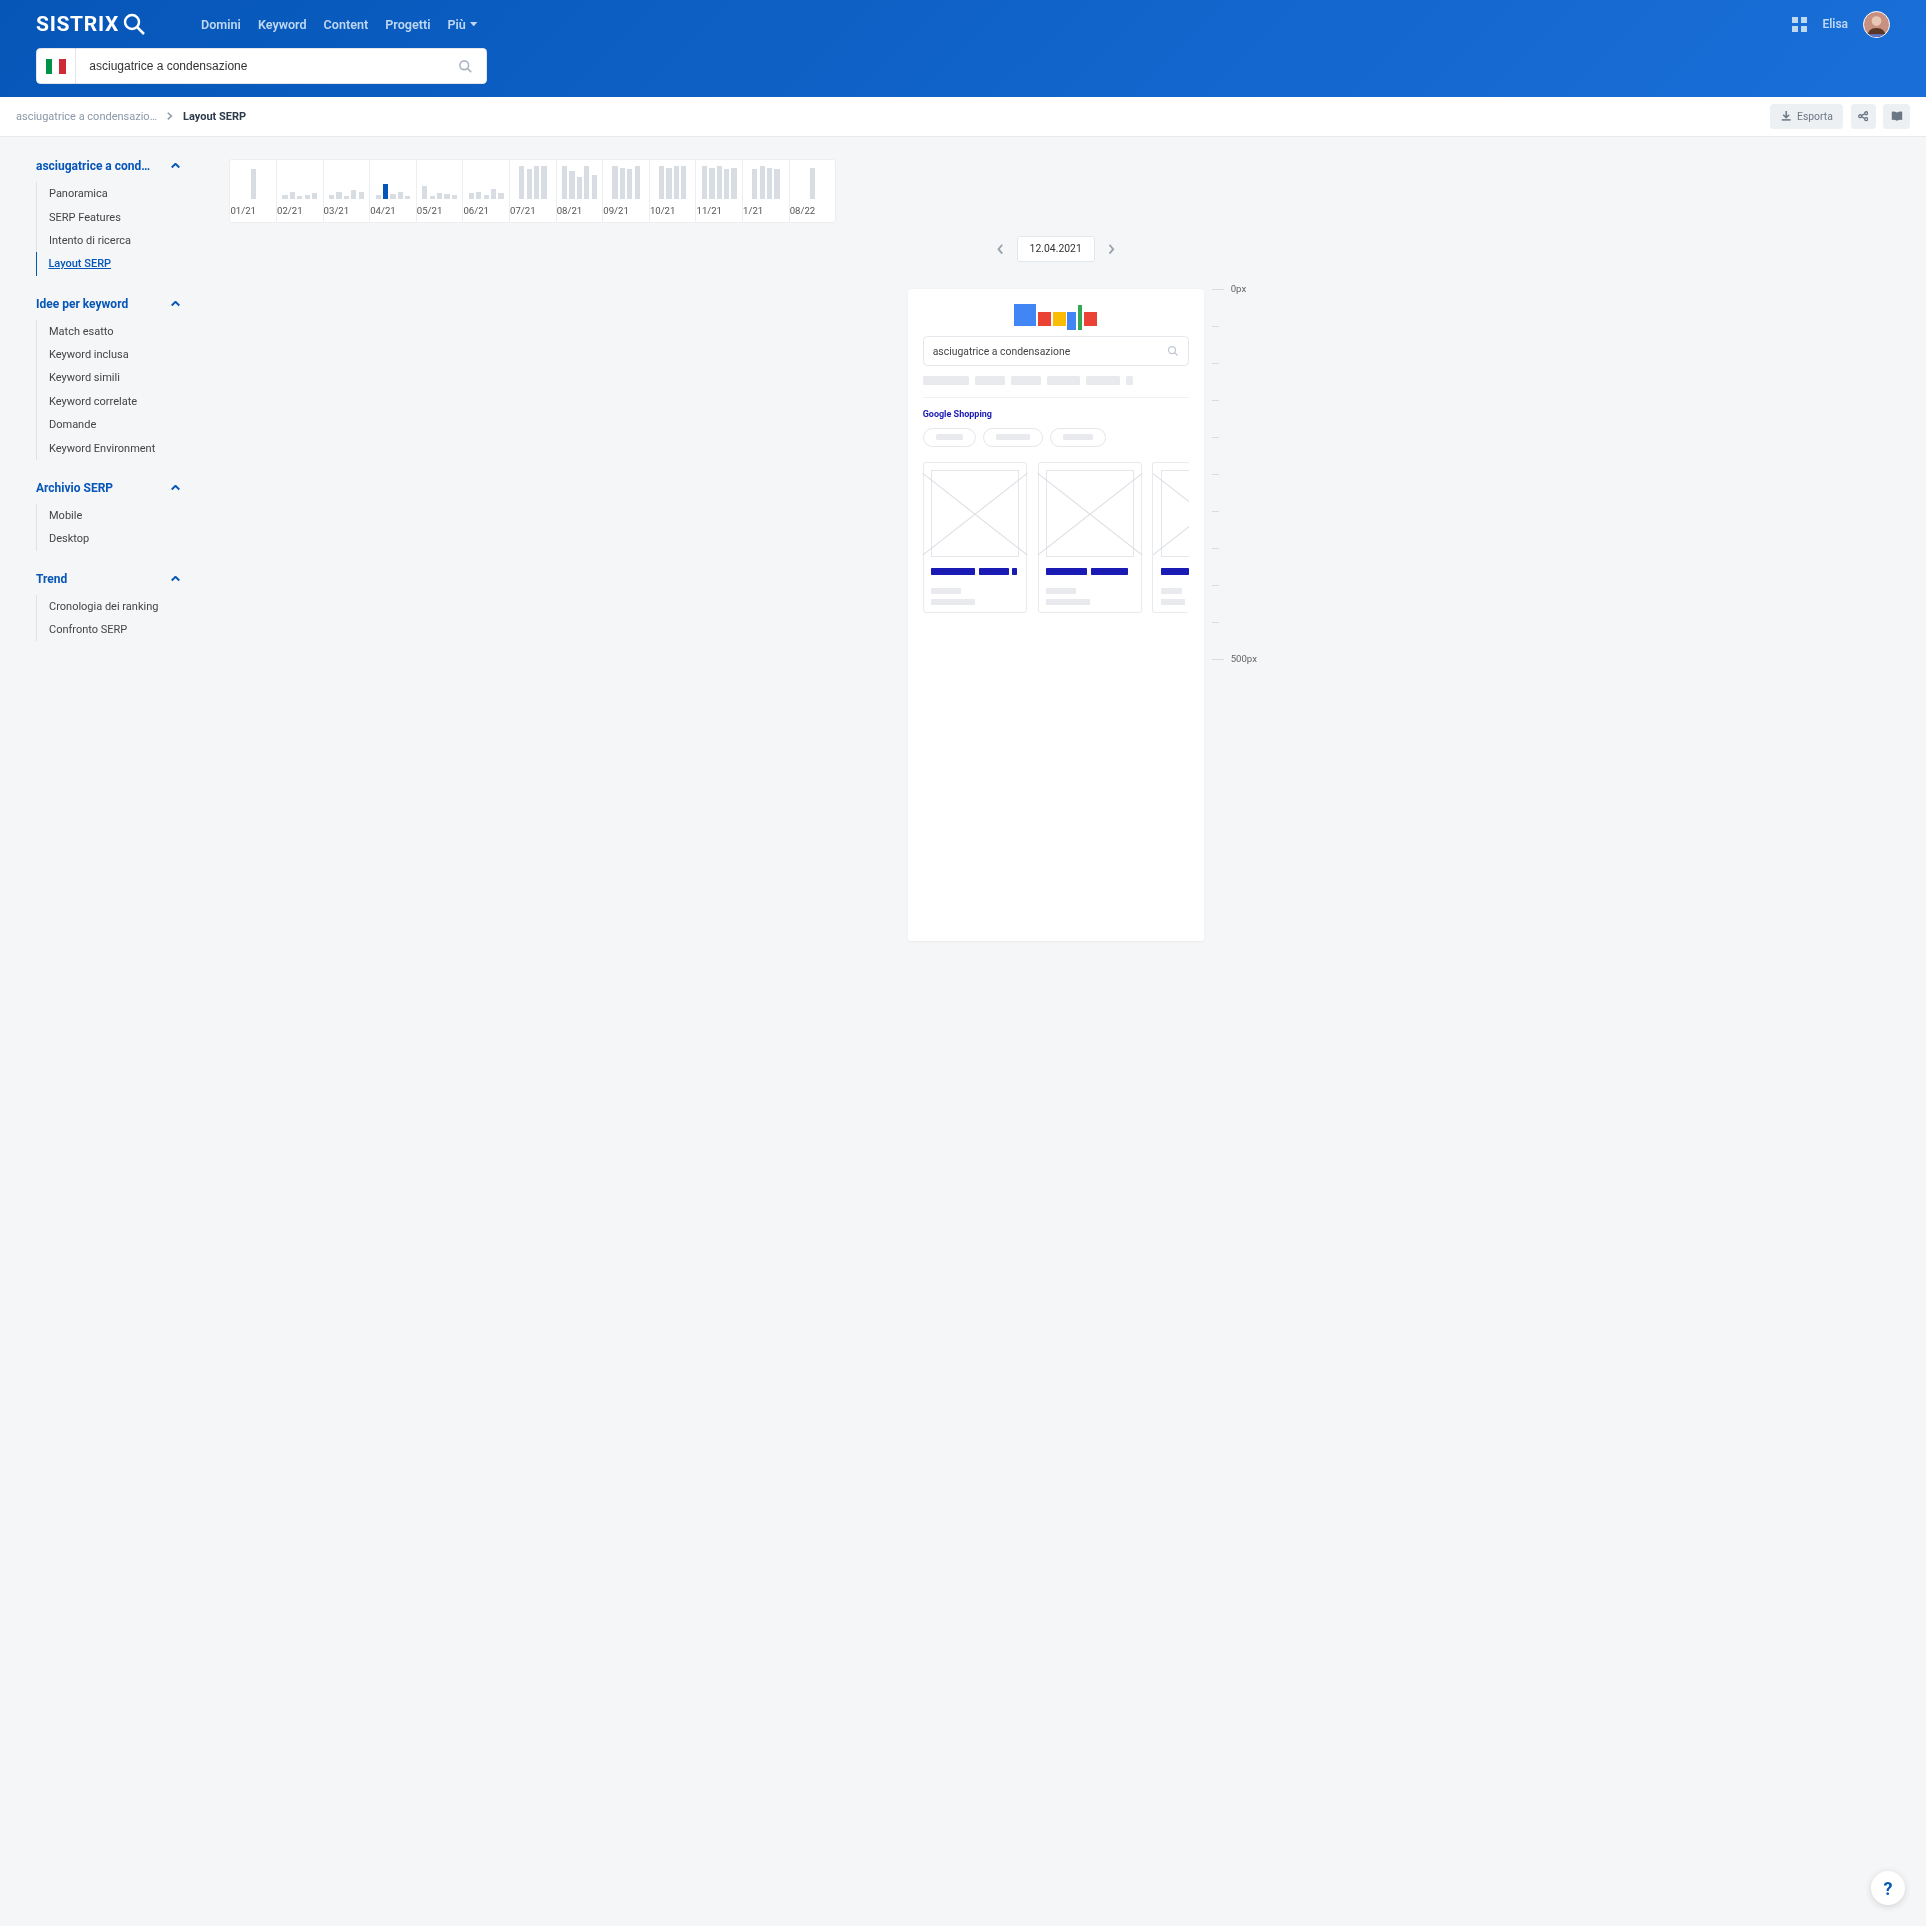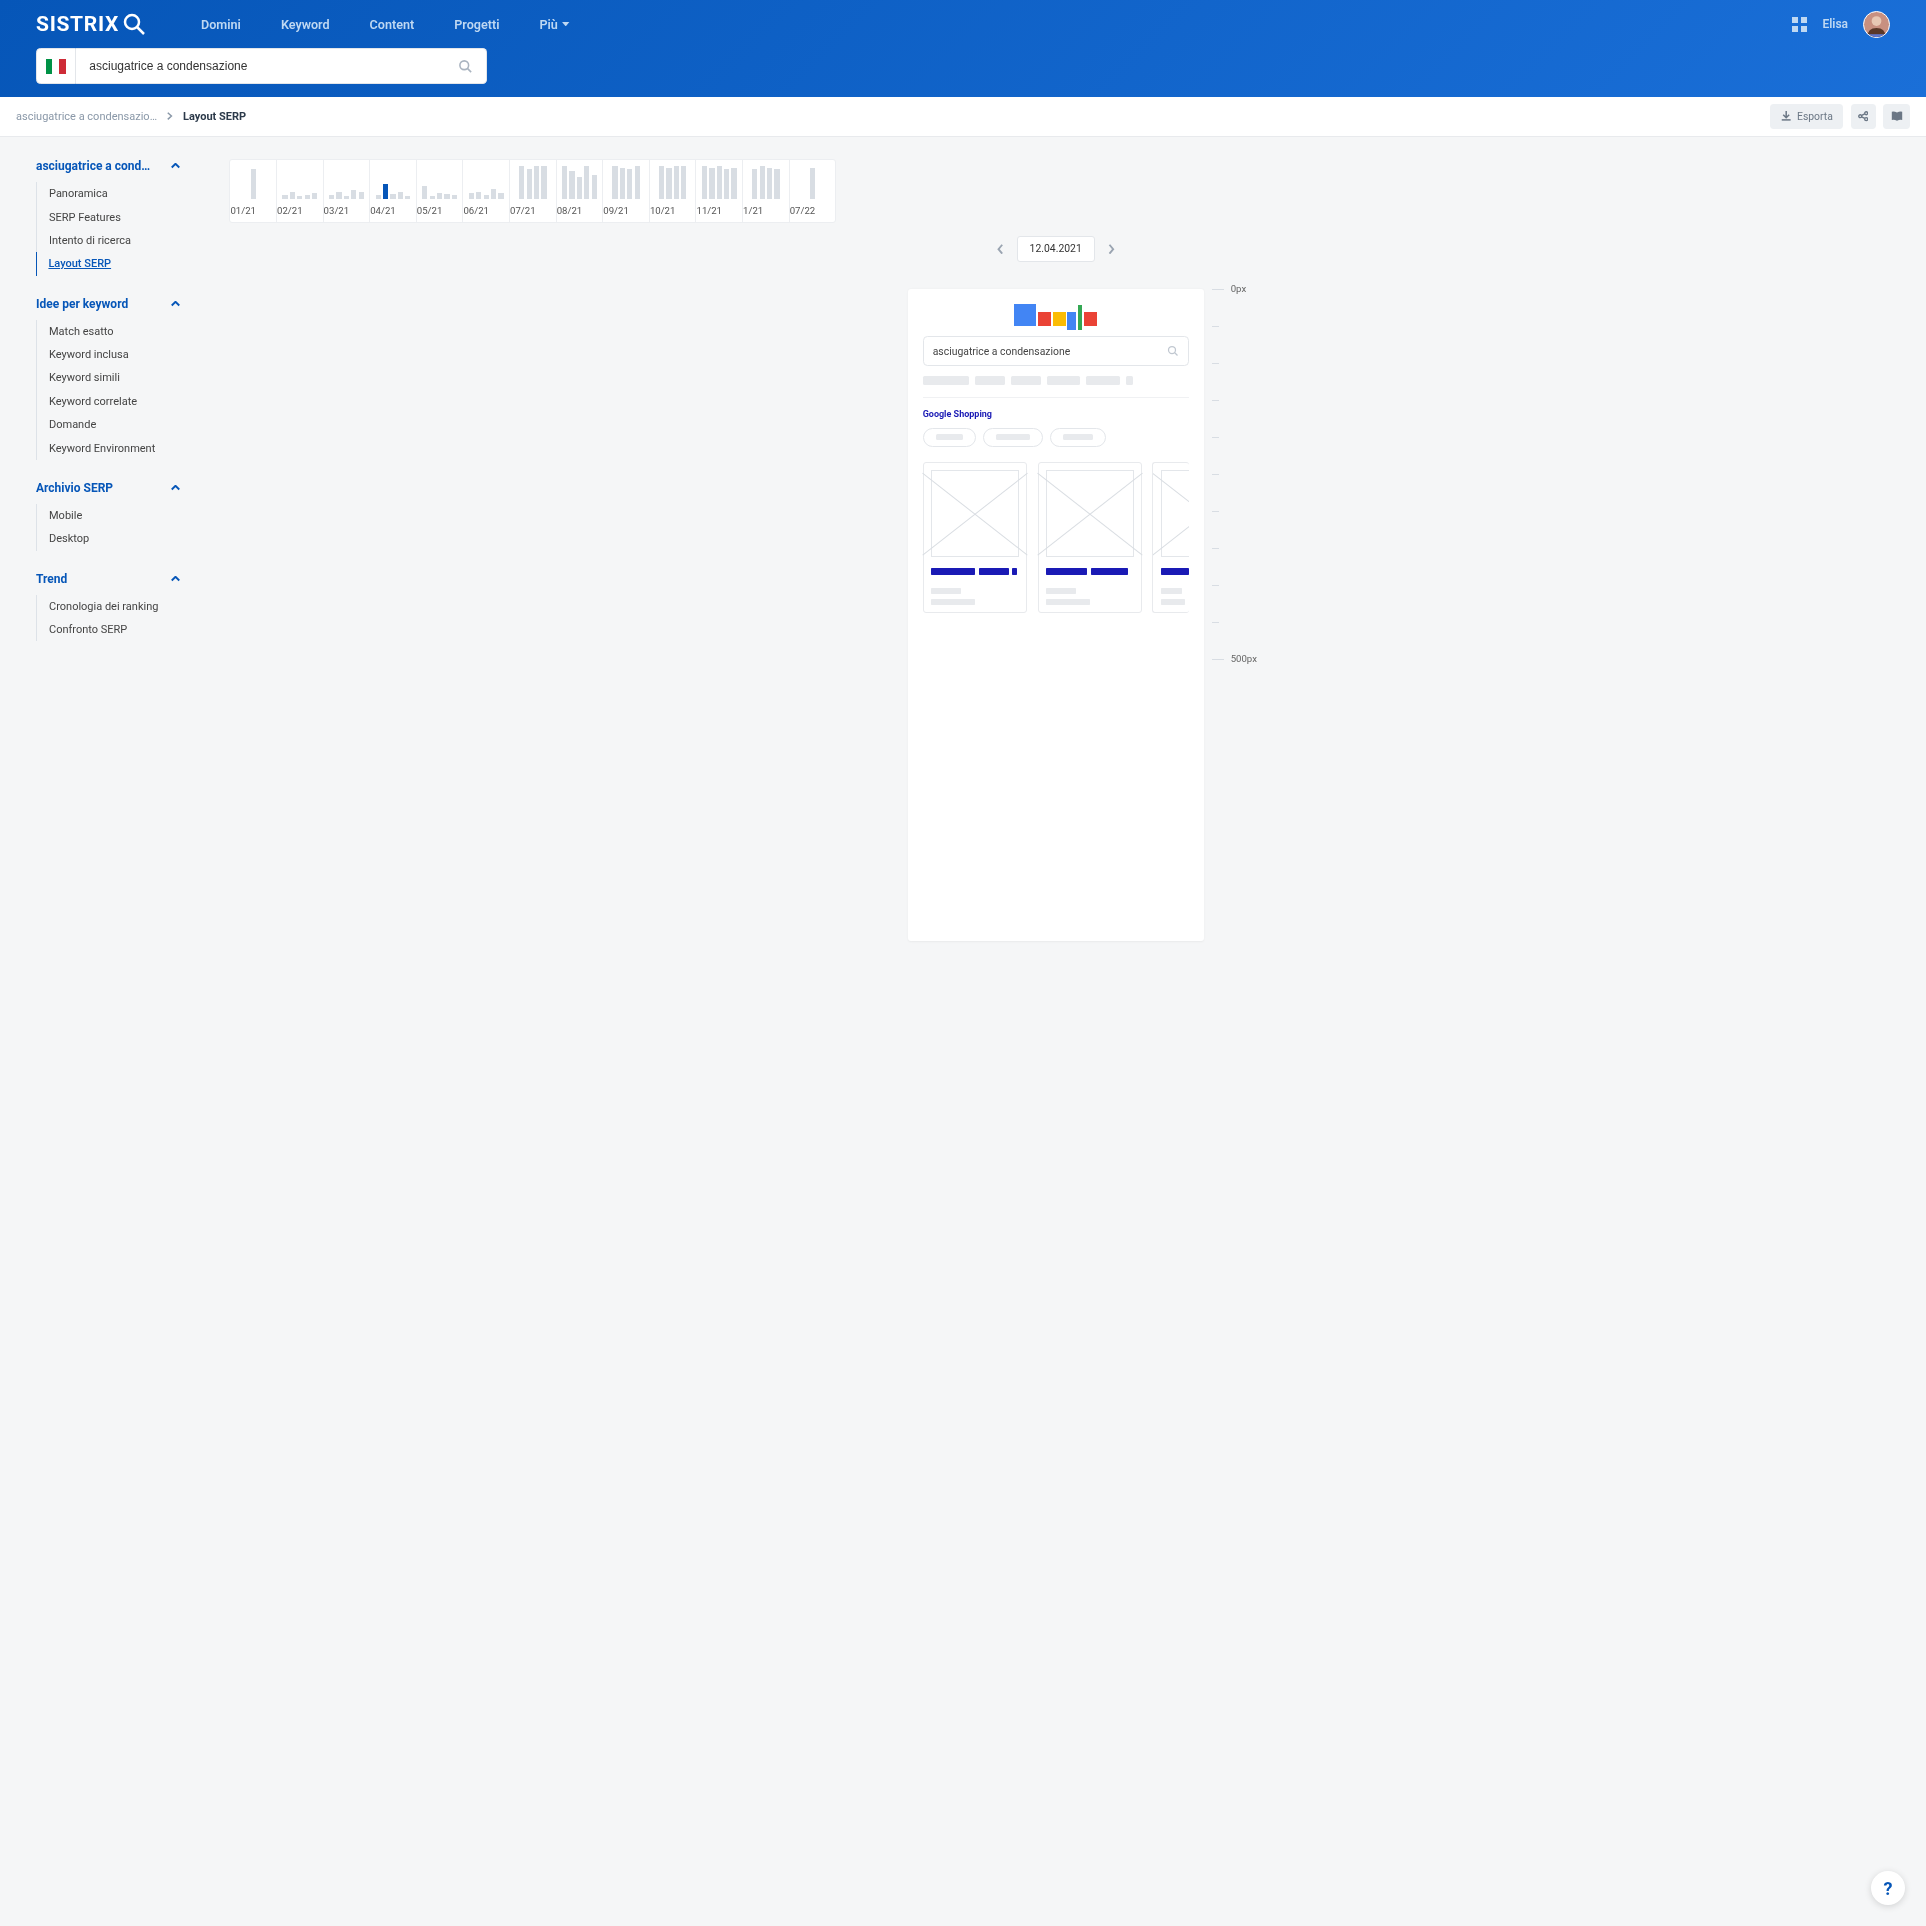--- a/index.html
+++ b/index.html
@@ -4,21 +4,21 @@
 <style>
 * { margin: 0; padding: 0; box-sizing: border-box; }
 body { font-family: -apple-system, BlinkMacSystemFont, 'Segoe UI', Roboto, Arial, sans-serif; background: #f5f6f7; color: #333; }
 
 
 .header { background: linear-gradient(135deg, #0656b8 0%, #1a6fd8 100%); height: 97px; padding: 0 36px; }
 .header-top { display: flex; align-items: center; height: 48px; }
 .logo { display: flex; align-items: center; margin-right: 30px; }
 .logo-text { color: #fff; font-weight: 700; font-size: 21px; letter-spacing: 0.7px; }
 .logo-icon { width: 24px; height: 24px; margin-left: 3px; }
-.nav { display: flex; gap: 40px; padding-left: 25px; }
+.nav { display: flex; gap: 17px; padding-left: 25px; }
 .nav-item { color: #bfd8f2; font-size: 12.6px; font-weight: 600; cursor: pointer; text-decoration: none; }
 .nav-more { display: flex; align-items: center; gap: 4.4px; }
 .header-right { margin-left: auto; display: flex; align-items: center; gap: 15px; }
 .user-name { color: #bfd8f2; font-size: 12px; font-weight: 600; }
 .avatar { width: 27px; height: 27px; border-radius: 50%; background:#c89080; border:1.5px solid #fff; overflow: hidden; }
 
 
 .search-row { display: flex; align-items: center; }
 .flag-box { background:#fff; width:40px; height:36px; border-radius:4.4px 0 0 4.4px; display:flex; align-items:center; justify-content:center; border-right:0.7px solid #e0e0e0; border:0.7px solid #e3e6ea;}
 .flag { width:21px; height:15px; display:flex; }
@@ -372,21 +372,21 @@
             <div class="tl-bar" style="height: 33px;"></div>
             <div class="tl-bar" style="height: 31px;"></div>
             <div class="tl-bar" style="height: 30px;"></div>
           </div>
           <div class="tl-label">1/21</div>
         </div>
         <div class="tl-cell">
           <div class="tl-bars">
             <div class="tl-bar" style="height: 31px;"></div>
           </div>
-          <div class="tl-label">07/22</div>
+          <div class="tl-label">08/22</div>
         </div>
       </div>
 
     <div class="date-nav">
       <span class="date-nav-btn">
         <svg width="6.7" height="10.4" viewBox="0 0 9 14" stroke="#9aa4b1" stroke-width="2.5" fill="none">
             <path d="M7 1 L2 7 L7 13"></path>
           </svg>
       </span>
       <div class="date-box">12.04.2021</div>

